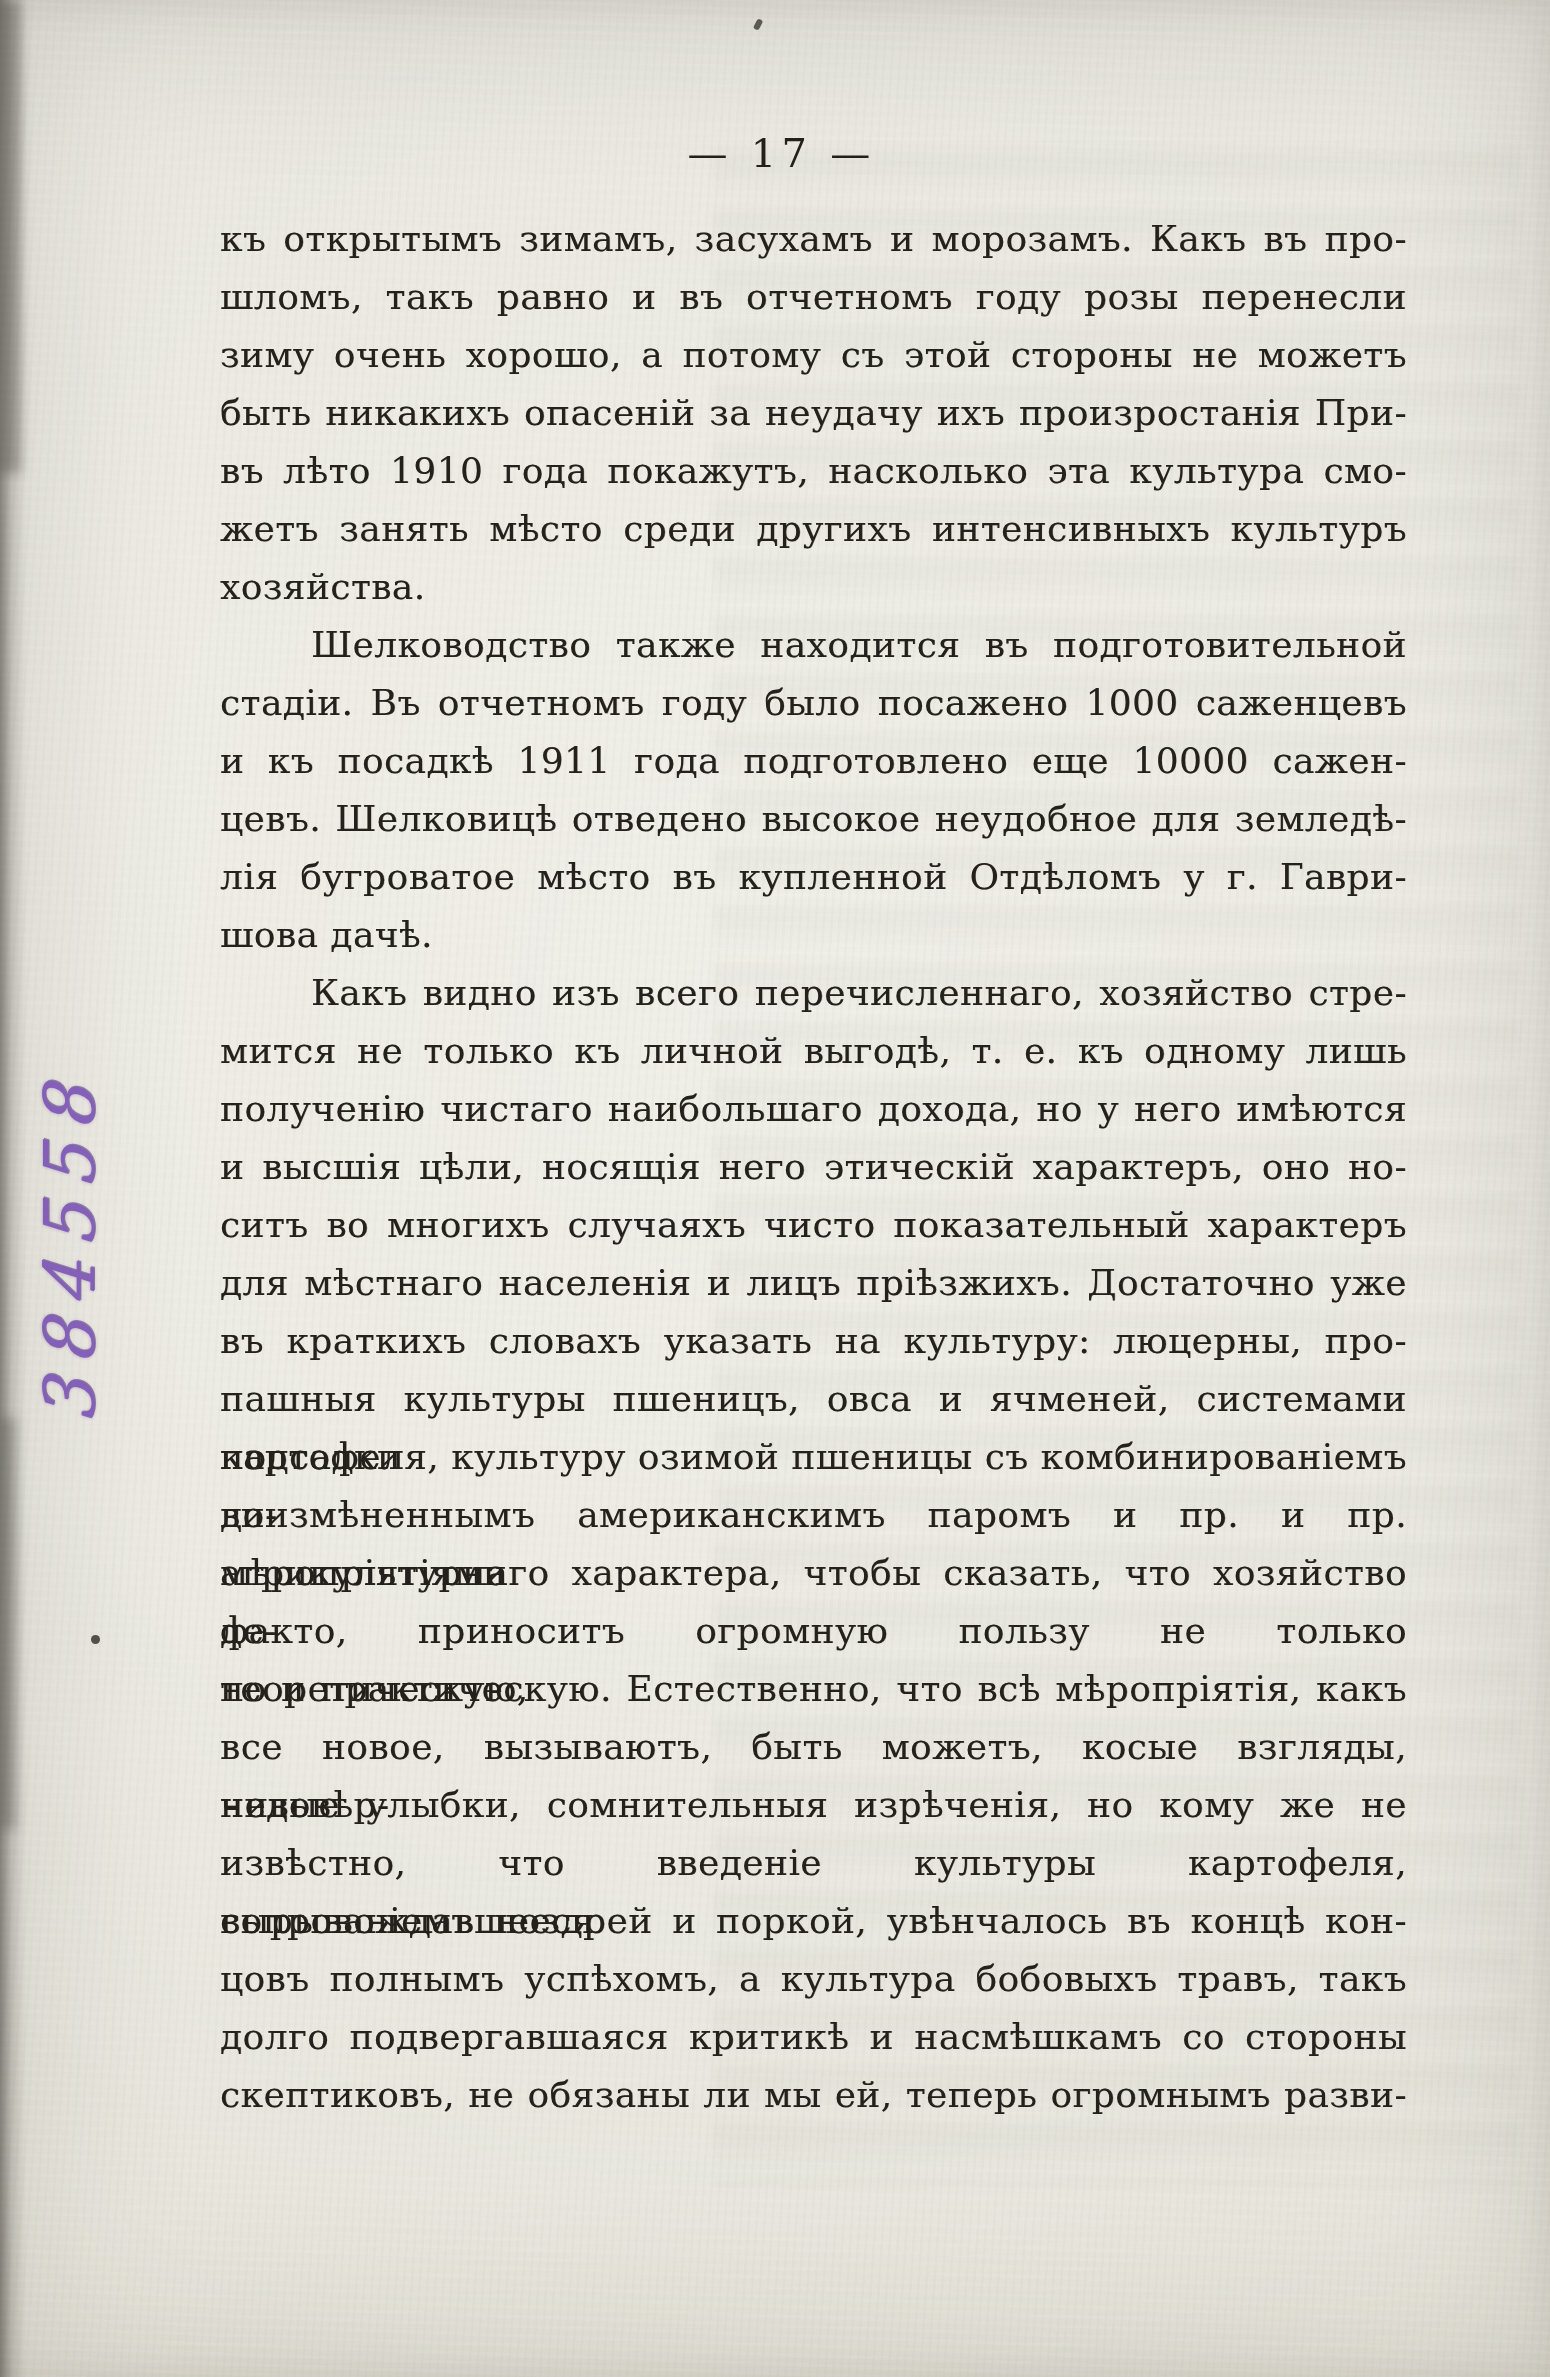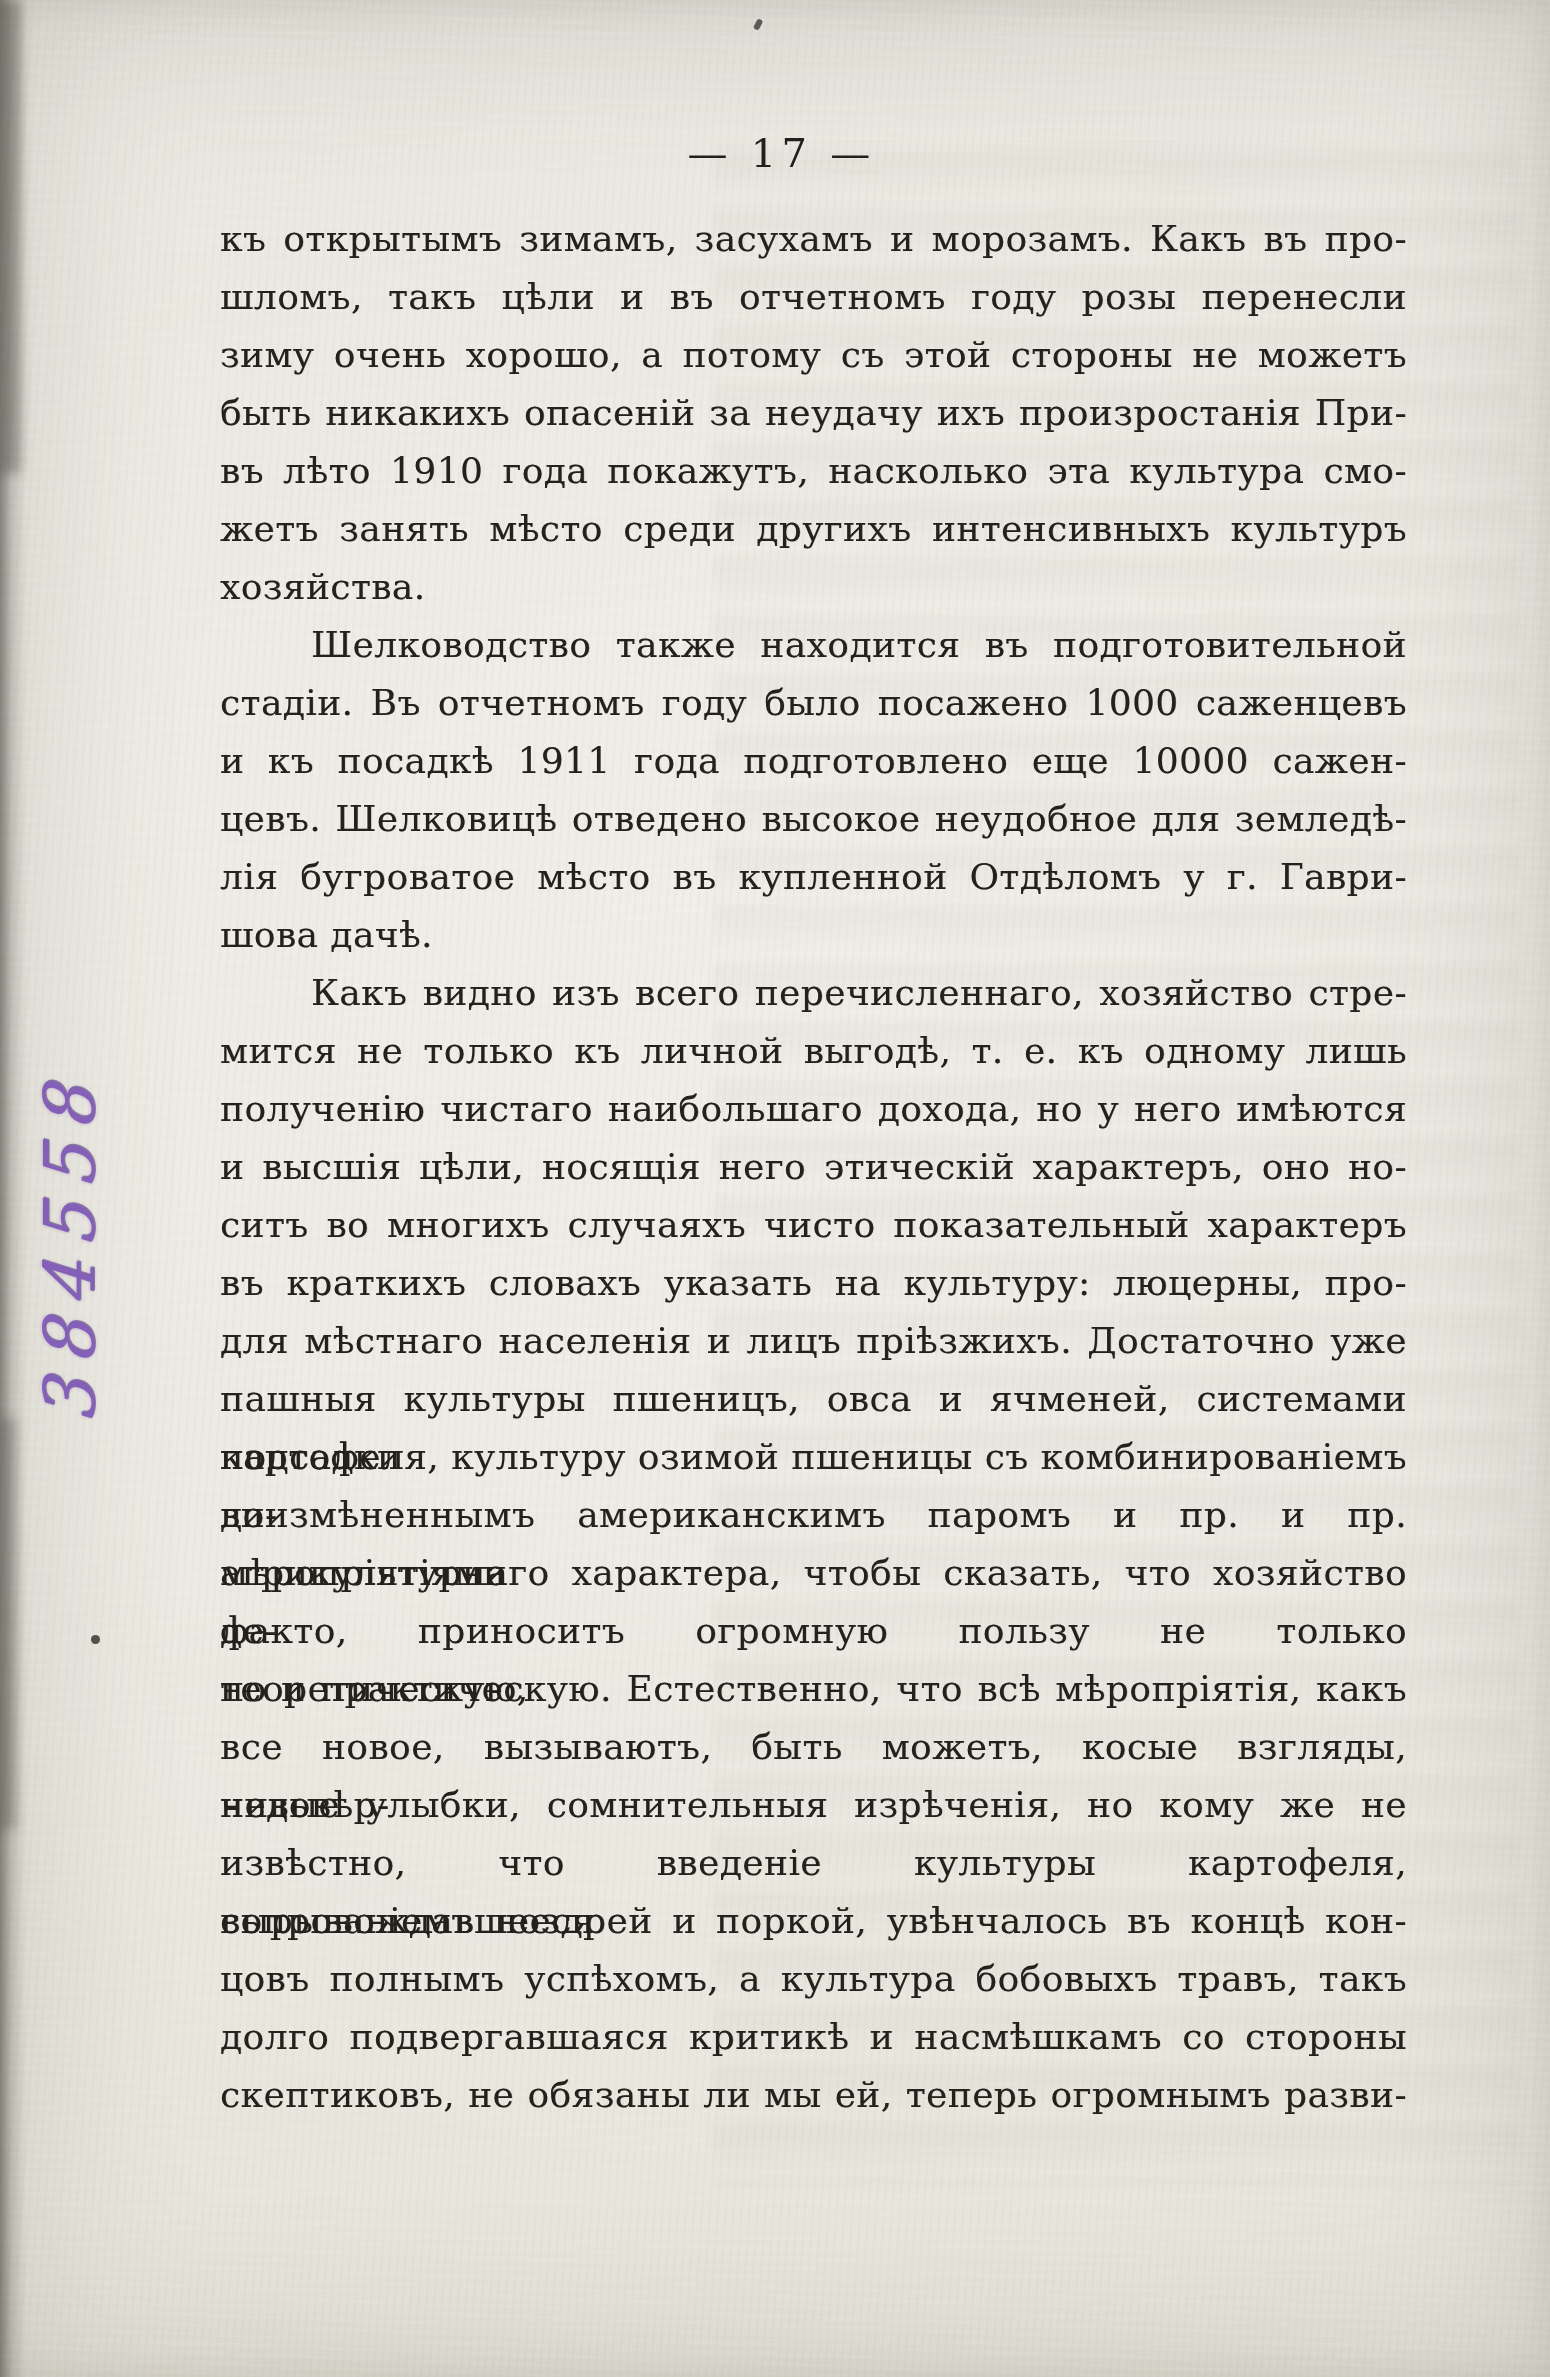--- a/index.html
+++ b/index.html
@@ -142,39 +142,39 @@
   <div class="speck-top"></div>
 
   <div class="page-number">— 17 —</div>
 
   <div class="marginalia">384558</div>
 
   <div class="ink-dot"></div>
 
   <div class="text-block">
       <div class="line">къ открытымъ зимамъ, засухамъ и морозамъ. Какъ въ про-</div>
-      <div class="line">шломъ, такъ цѣли и въ отчетномъ году розы перенесли</div>
+      <div class="line">шломъ, такъ равно и въ отчетномъ году розы перенесли</div>
       <div class="line">зиму очень хорошо, а потому съ этой стороны не можетъ</div>
       <div class="line">быть никакихъ опасеній за неудачу ихъ произростанія При-</div>
       <div class="line">въ лѣто 1910 года покажутъ, насколько эта культура смо-</div>
       <div class="line">жетъ занять мѣсто среди другихъ интенсивныхъ культуръ</div>
       <div class="line para-end">хозяйства.</div>
       <div class="line indent">Шелководство также находится въ подготовительной</div>
       <div class="line">стадіи. Въ отчетномъ году было посажено 1000 саженцевъ</div>
       <div class="line">и къ посадкѣ 1911 года подготовлено еще 10000 сажен-</div>
       <div class="line">цевъ. Шелковицѣ отведено высокое неудобное для земледѣ-</div>
       <div class="line">лія бугроватое мѣсто въ купленной Отдѣломъ у г. Гаври-</div>
       <div class="line para-end">шова дачѣ.</div>
       <div class="line indent">Какъ видно изъ всего перечисленнаго, хозяйство стре-</div>
       <div class="line">мится не только къ личной выгодѣ, т. е. къ одному лишь</div>
       <div class="line">полученію чистаго наибольшаго дохода, но у него имѣются</div>
       <div class="line">и высшія цѣли, носящія него этическій характеръ, оно но-</div>
       <div class="line">ситъ во многихъ случаяхъ чисто показательный характеръ</div>
+      <div class="line">для мѣстнаго населенія и лицъ пріѣзжихъ. Достаточно уже</div>
       <div class="line">въ краткихъ словахъ указать на культуру: люцерны, про-</div>
-      <div class="line">для мѣстнаго населенія и лицъ пріѣзжихъ. Достаточно уже</div>
       <div class="line">пашныя культуры пшеницъ, овса и ячменей, системами подсадки</div>
       <div class="line">картофеля, культуру озимой пшеницы съ комбинированіемъ ви-</div>
       <div class="line">доизмѣненнымъ американскимъ паромъ и пр. и пр. мѣропріятіями</div>
       <div class="line">агрикультурнаго характера, чтобы сказать, что хозяйство де-</div>
       <div class="line">факто, приноситъ огромную пользу не только теоретическую,</div>
       <div class="line">но и практическую. Естественно, что всѣ мѣропріятія, какъ</div>
       <div class="line">все новое, вызываютъ, быть можетъ, косые взгляды, недовѣр-</div>
       <div class="line">чивые улыбки, сомнительныя изрѣченія, но кому же не</div>
       <div class="line">извѣстно, что введеніе культуры картофеля, сопровождавшееся</div>
       <div class="line">вырываніемъ ноздрей и поркой, увѣнчалось въ концѣ кон-</div>

